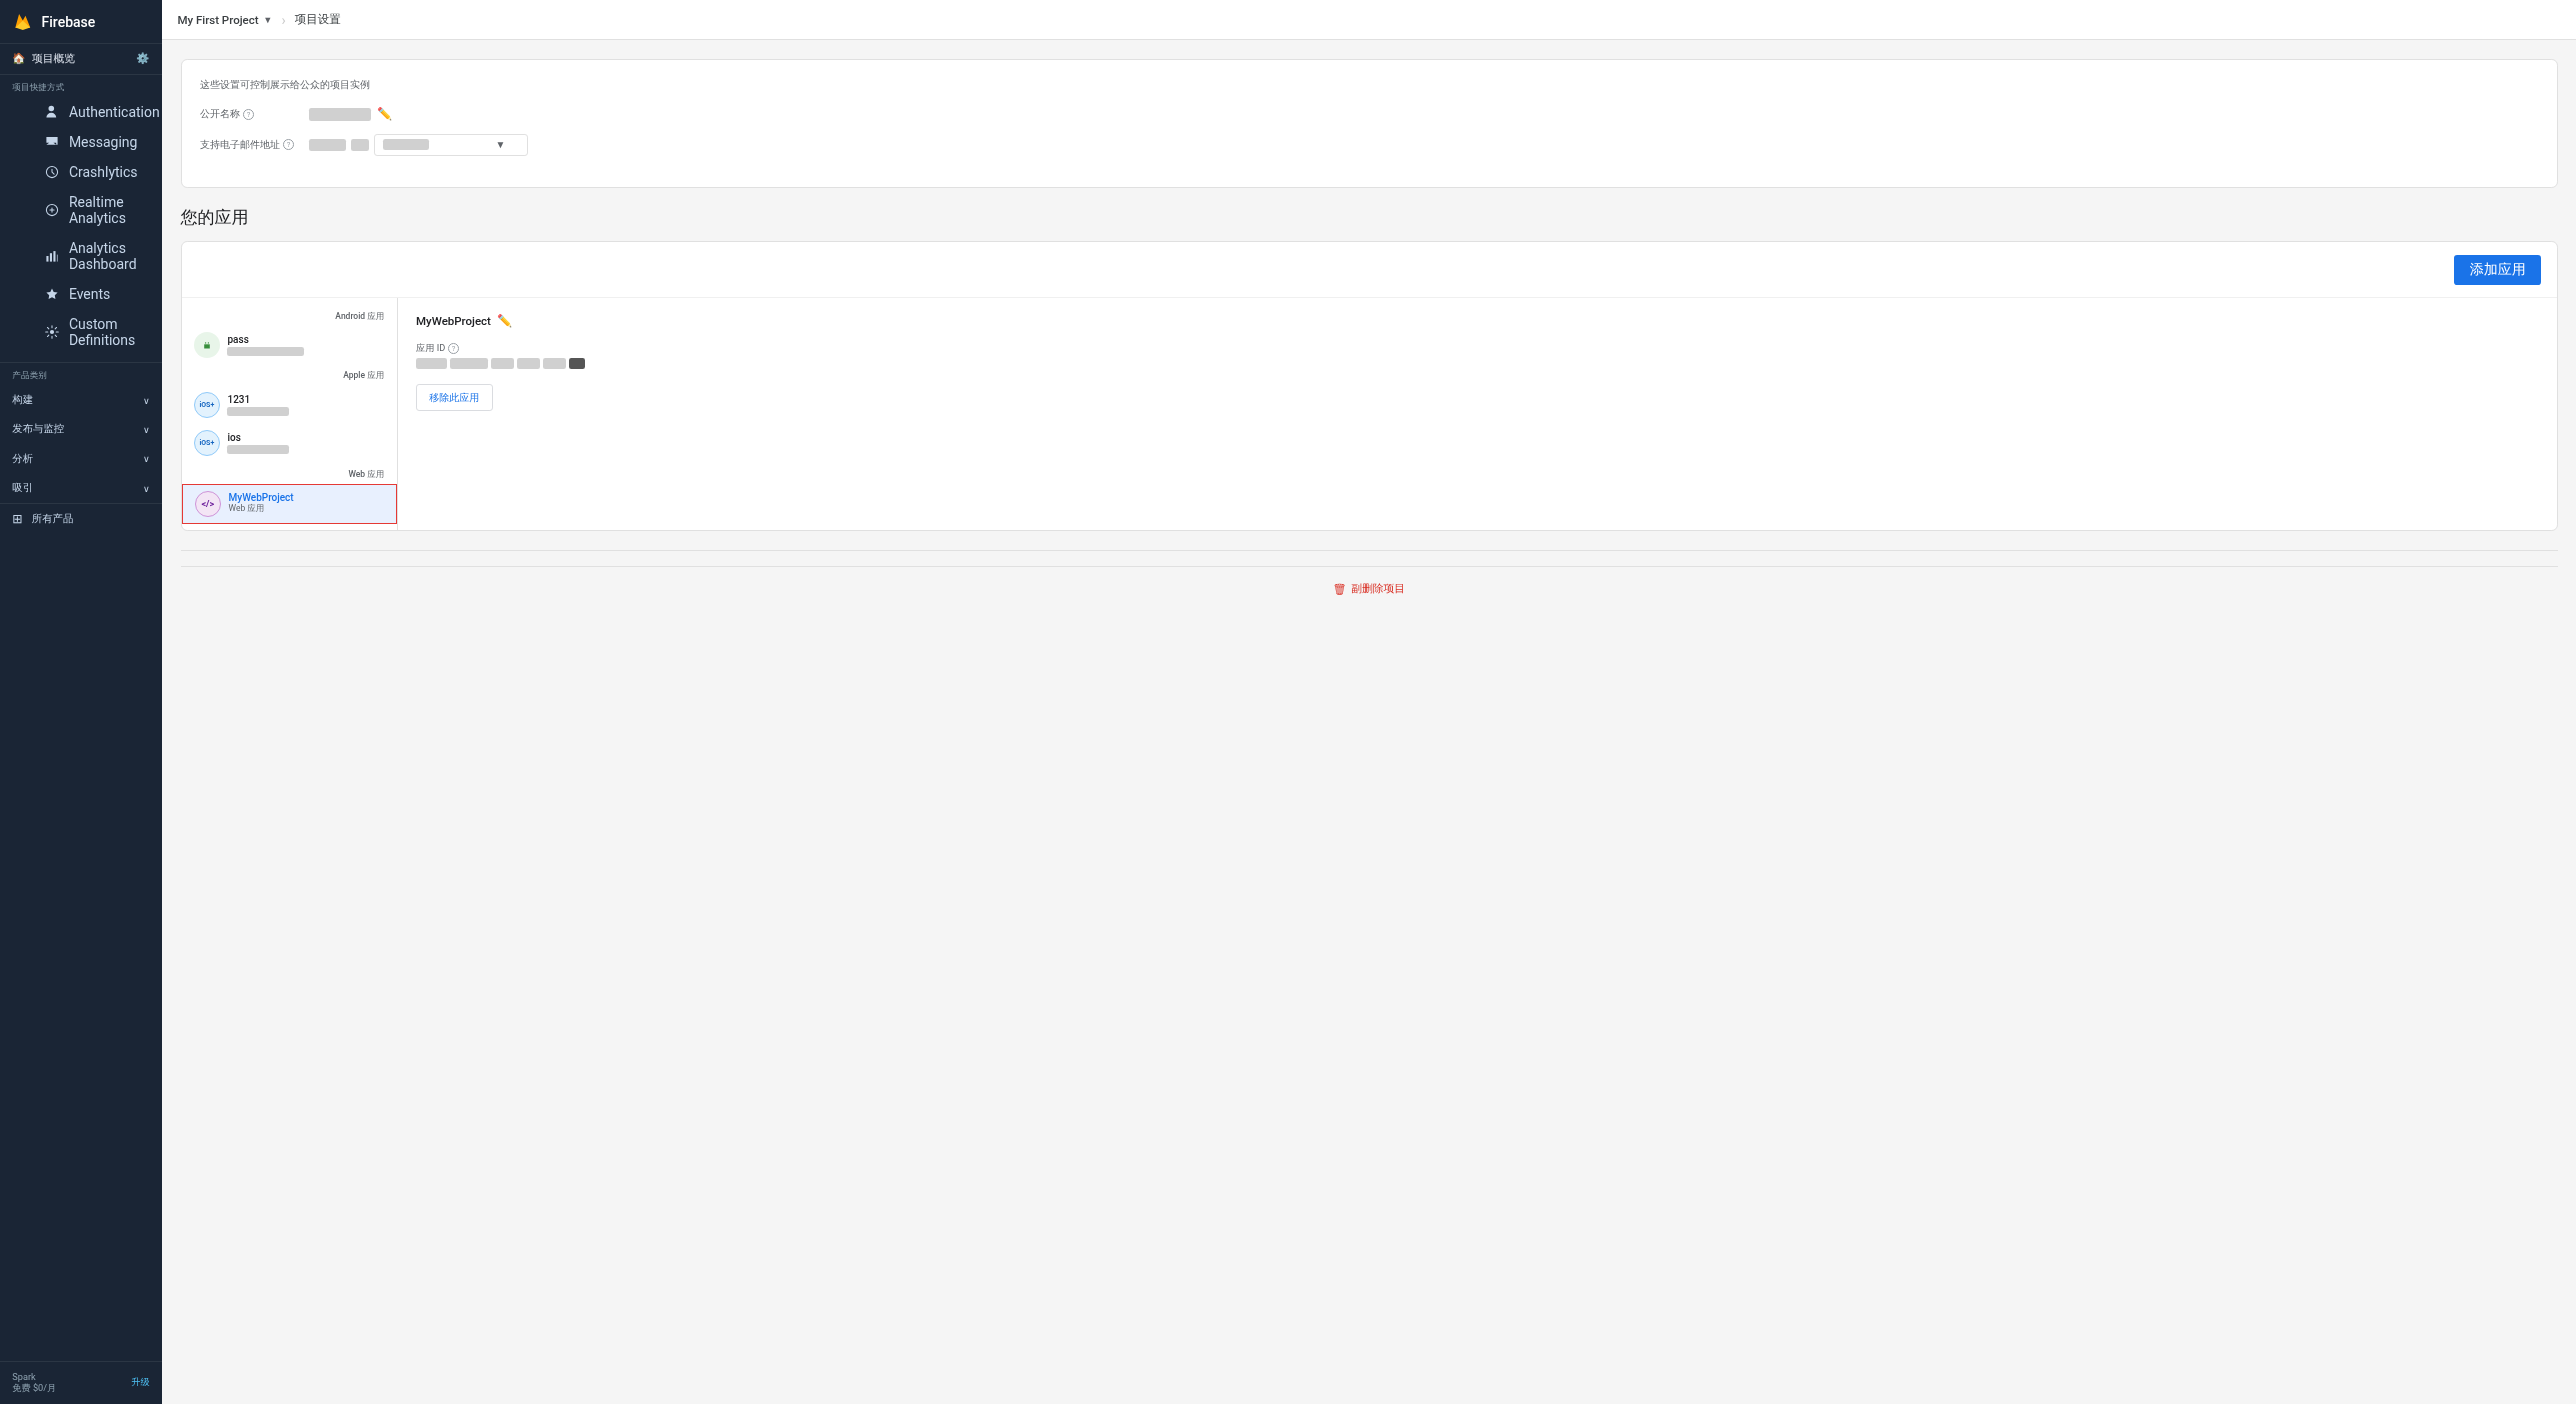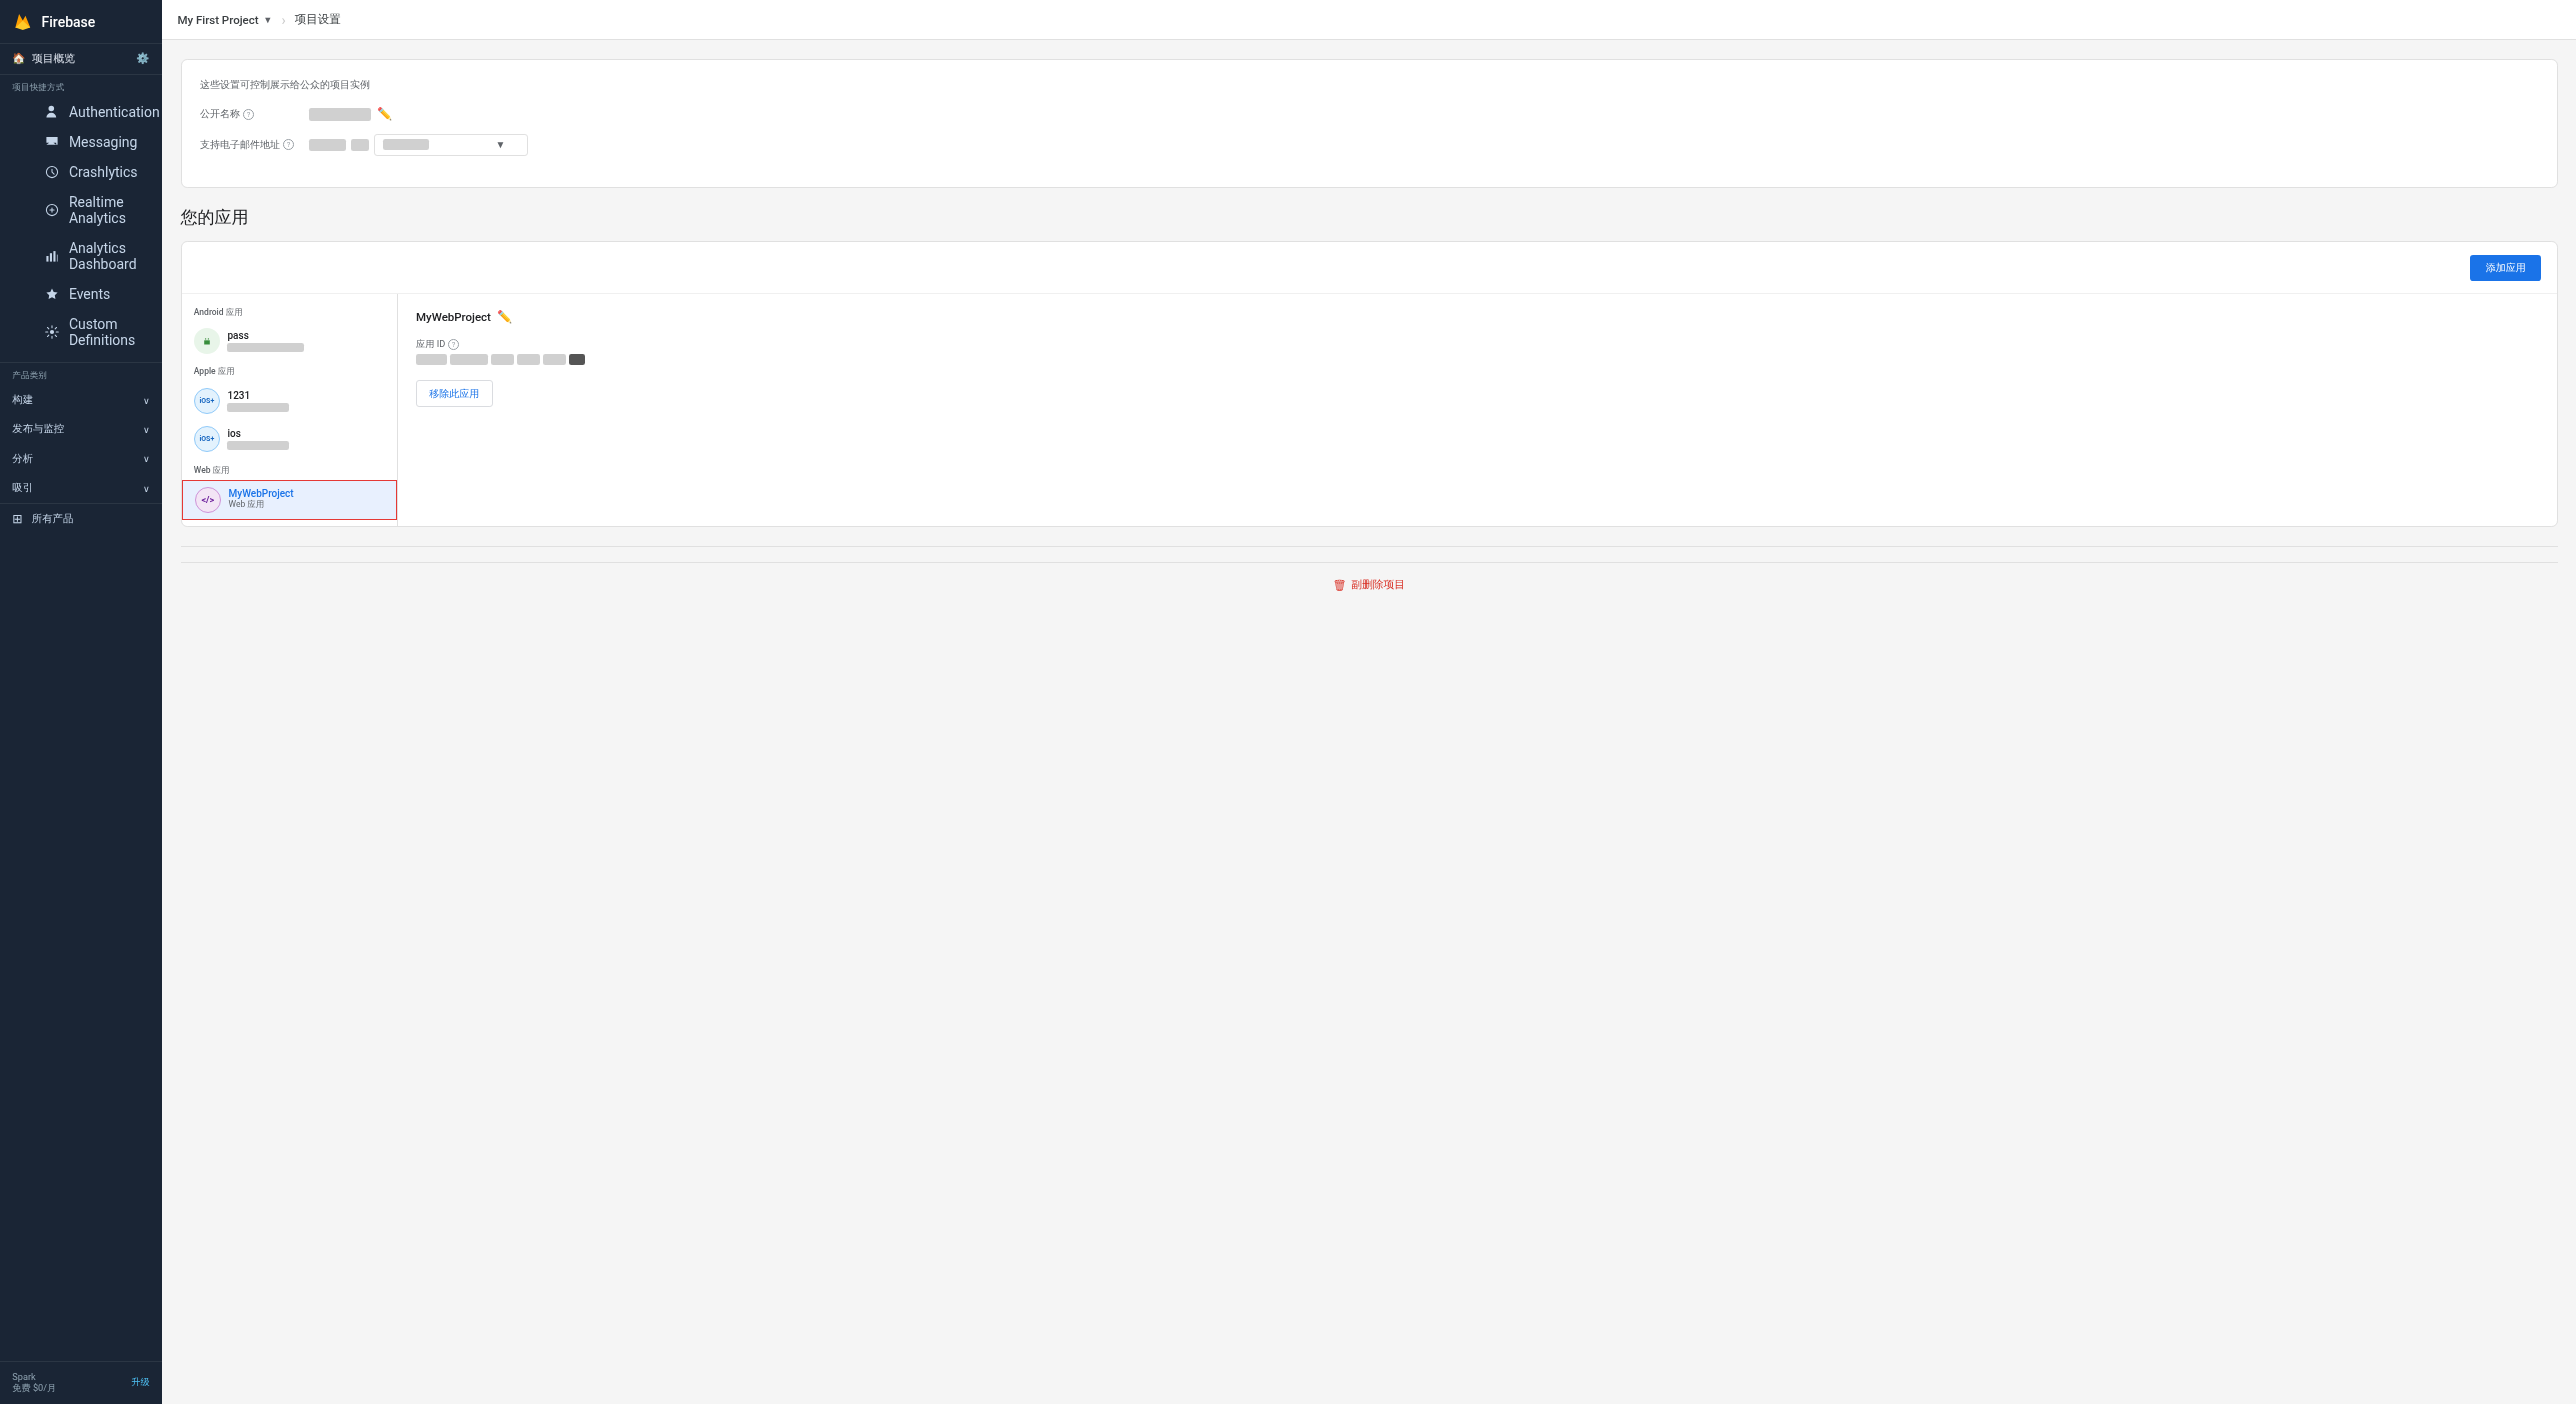--- a/index.html
+++ b/index.html
@@ -225,38 +225,39 @@
       display: flex;
       justify-content: flex-end;
       border-bottom: 0.8px solid #f0f0f0;
     }
     .btn-primary {
       background: #1a73e8;
       color: #fff;
       border: none;
       border-radius: 3.1px;
       padding: 6.2px 15.4px;
-      font-size: 10px;
+      font-size: 14px;
       cursor: pointer;
       font-weight: 500;
     }
     .apps-layout {
       display: flex;
     }
     .apps-list {
       width: 216px;
       border-right: 0.8px solid #e0e0e0;
       padding: 6.2px 0;
       flex-shrink: 0;
     }
     .apps-list-section-label {
       font-size: 8.5px;
       color: #5f6368;
       padding: 6.2px 12.3px 3.1px;
       font-weight: 500;
+      text-align: right;
     }
     .app-list-item {
       display: flex;
       align-items: center;
       gap: 7.7px;
       padding: 6.2px 12.3px;
       cursor: pointer;
     }
     .app-icon-circle {
       width: 26px; height: 26px;

